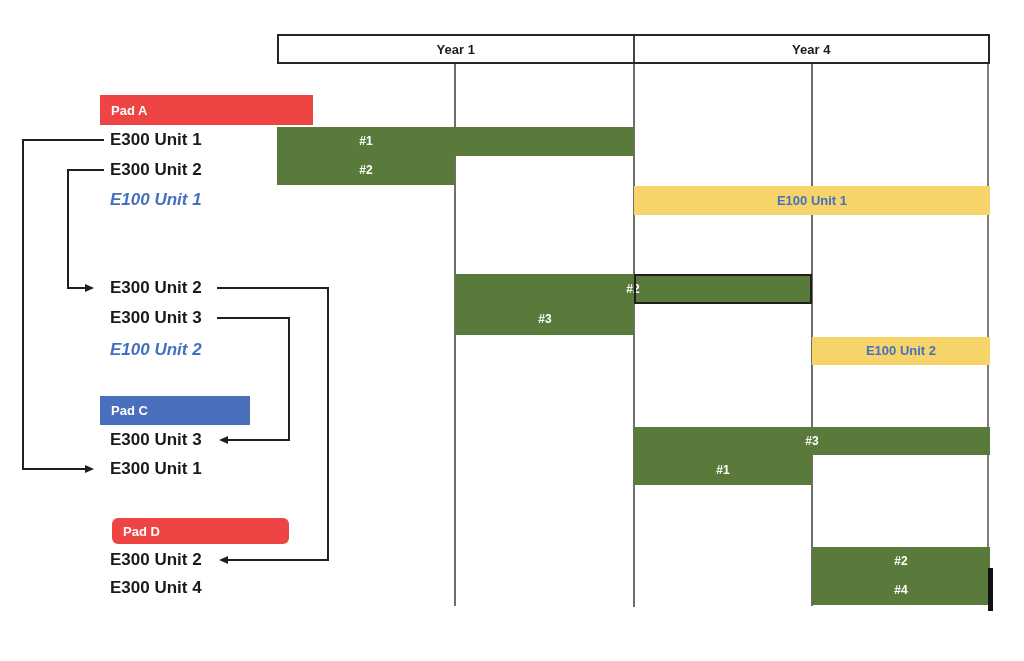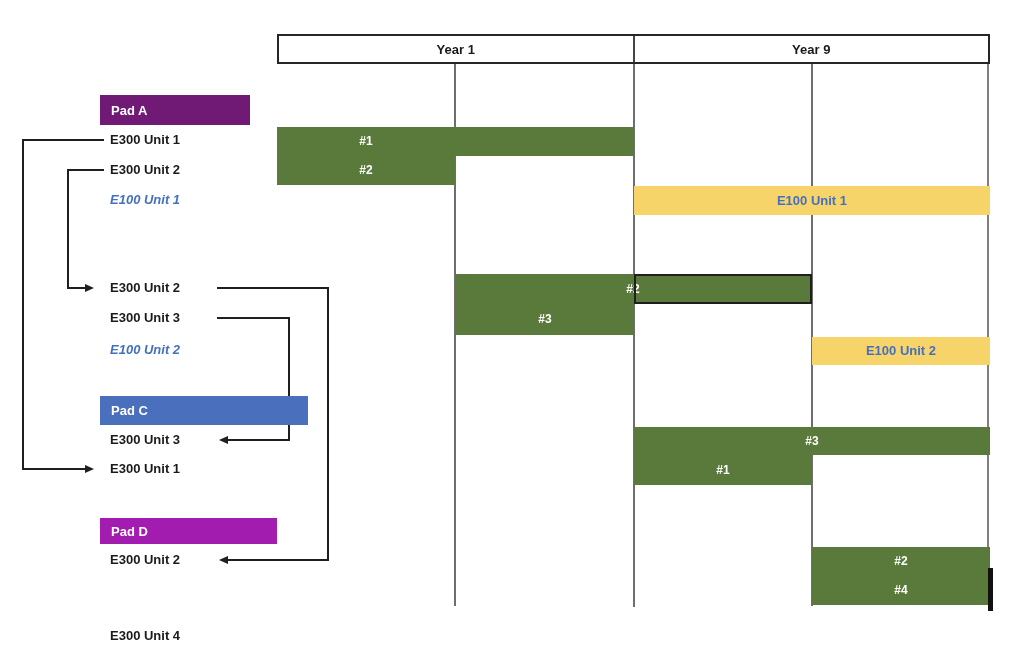--- a/index.html
+++ b/index.html
@@ -16,21 +16,21 @@
     flex:1 1 0;display:flex;align-items:center;justify-content:center;
     font-size:13px;font-weight:bold;color:#1a1a1a;
     border-left:2px solid #444444;box-sizing:border-box;
   }
   .year-cell:first-child{border-left:none;}
   .pad-box{
     position:absolute;z-index:3;color:#ffffff;font-size:13px;font-weight:bold;
     display:flex;align-items:center;padding-left:11px;box-sizing:border-box;
   }
   .unit-label{
-    position:absolute;z-index:3;font-size:13px;font-weight:bold;color:#1a1a1a;
+    position:absolute;z-index:3;font-size:17px;font-weight:bold;color:#1a1a1a;
     height:18px;line-height:18px;white-space:nowrap;
   }
   .unit-label.e100{font-style:italic;}
   .bar{position:absolute;z-index:2;}
   .bar-label{
     position:absolute;top:0;transform:translateX(-50%);
     font-size:12px;font-weight:bold;color:#ffffff;white-space:nowrap;
   }
   .bar.yellow .bar-label{font-size:13px;}
   .overlay-rect{
@@ -52,40 +52,40 @@
       </marker>
     </defs>
   <polyline points="104,140 23,140 23,469 92,469" fill="none" stroke="#1f1f1f" stroke-width="2" marker-end="url(#arrow)"></polyline>
       <polyline points="104,170 68,170 68,288 92,288" fill="none" stroke="#1f1f1f" stroke-width="2" marker-end="url(#arrow)"></polyline>
       <polyline points="217,288 328,288 328,560 221,560" fill="none" stroke="#1f1f1f" stroke-width="2" marker-end="url(#arrow)"></polyline>
       <polyline points="217,318 289,318 289,440 221,440" fill="none" stroke="#1f1f1f" stroke-width="2" marker-end="url(#arrow)"></polyline>
     </svg>
 
   <div class="timeline-header" style="left: 277px; top: 34px; width: 713px; height: 30px;">
     <div class="year-cell">Year 1</div>
-    <div class="year-cell">Year 9</div>
+    <div class="year-cell">Year 4</div>
   </div>
 
 <div class="gridline" style="left: 454px; top: 64px; height: 542px; background: rgb(110, 110, 110);"></div>
     <div class="gridline" style="left: 633px; top: 64px; height: 543px; background: rgb(110, 110, 110);"></div>
     <div class="gridline" style="left: 811px; top: 64px; height: 542px; background: rgb(110, 110, 110);"></div>
     <div class="gridline" style="left: 987px; top: 64px; height: 504px; background: rgb(127, 127, 127);"></div>
-    <div class="pad-box" style="left: 100px; top: 95px; width: 150px; height: 30px; background: #701a75;">Pad A</div>
-    <div class="pad-box" style="left: 100px; top: 396px; width: 208px; height: 29px; background: rgb(74, 111, 188);">Pad C</div>
-    <div class="pad-box" style="left: 100px; top: 518px; width: 177px; height: 26px; background: #a21caf;">Pad D</div>
+    <div class="pad-box" style="left: 100px; top: 95px; width: 213px; height: 30px; background: #ef4444;">Pad A</div>
+    <div class="pad-box" style="left: 100px; top: 396px; width: 150px; height: 29px; background: rgb(74, 111, 188);">Pad C</div>
+    <div class="pad-box" style="left: 112px; top: 518px; width: 177px; height: 26px; background: #ef4444; border-radius: 6px;">Pad D</div>
     <div class="unit-label" style="left: 110px; top: 131px;">E300 Unit 1</div>
     <div class="unit-label" style="left: 110px; top: 161px;">E300 Unit 2</div>
     <div class="unit-label e100" style="left: 110px; top: 191px; color: rgb(68, 112, 192);">E100 Unit 1</div>
     <div class="unit-label" style="left: 110px; top: 279px;">E300 Unit 2</div>
     <div class="unit-label" style="left: 110px; top: 309px;">E300 Unit 3</div>
     <div class="unit-label e100" style="left: 110px; top: 341px; color: rgb(68, 112, 192);">E100 Unit 2</div>
     <div class="unit-label" style="left: 110px; top: 431px;">E300 Unit 3</div>
     <div class="unit-label" style="left: 110px; top: 460px;">E300 Unit 1</div>
     <div class="unit-label" style="left: 110px; top: 551px;">E300 Unit 2</div>
-    <div class="unit-label" style="left: 110px; top: 579px; margin-top: 48px;">E300 Unit 4</div>
+    <div class="unit-label" style="left: 110px; top: 579px;">E300 Unit 4</div>
     <div class="bar green" style="left: 277px; top: 127px; width: 357px; height: 29px; background: rgb(90, 122, 60);">
       <span class="bar-label" style="left: 89px; line-height: 29px;">#1</span>
     </div>
     <div class="bar green" style="left: 277px; top: 156px; width: 178px; height: 29px; background: rgb(90, 122, 60);">
       <span class="bar-label" style="left: 89px; line-height: 29px;">#2</span>
     </div>
     <div class="bar yellow" style="left: 634px; top: 186px; width: 356px; height: 29px; background: rgb(247, 212, 105);">
       <span class="bar-label" style="left: 178px; line-height: 29px; color: rgb(68, 112, 192);">E100 Unit 1</span>
     </div>
     <div class="bar green" style="left: 455px; top: 274px; width: 357px; height: 30px; background: rgb(90, 122, 60);">

